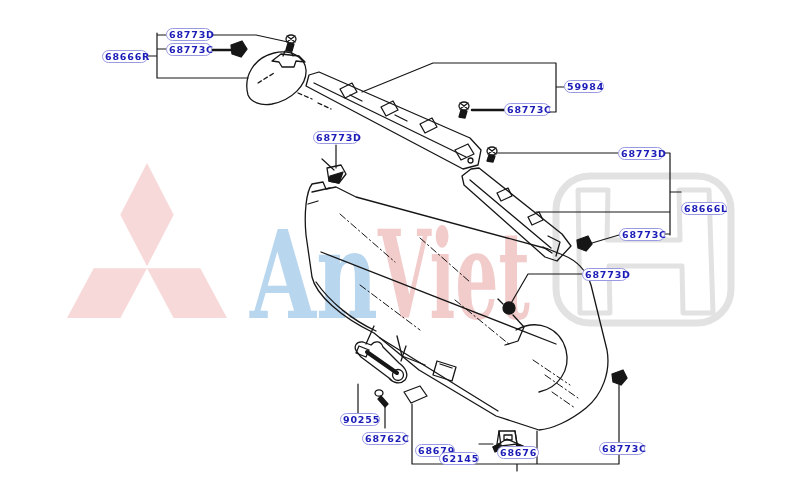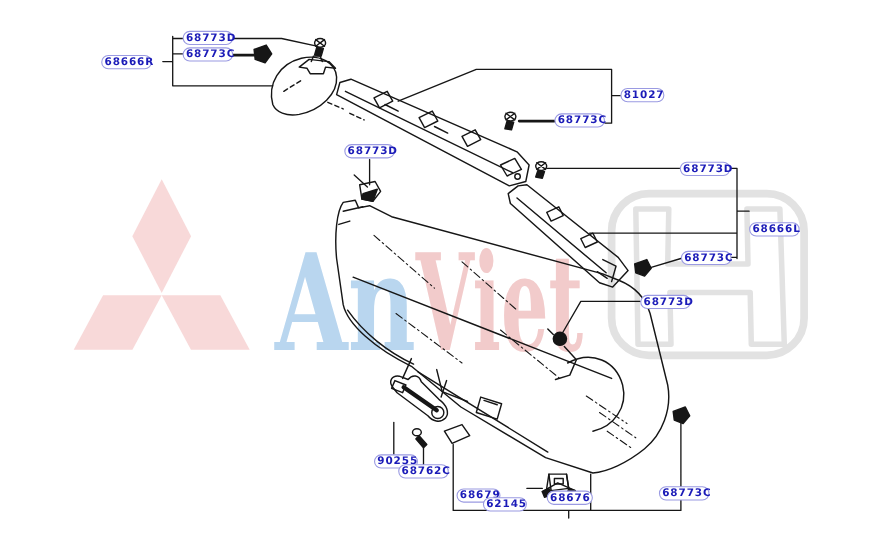--- a/index.html
+++ b/index.html
@@ -143,28 +143,28 @@
         <path d="M358,413 V384"></path>
         <path d="M385,428 V407"></path>
         <path d="M412,404 V464 H619 V385 M537,464 V431 M517,464 V471"></path>
         <path d="M479,444 H493"></path>
       </g>
     </g>
   </svg>
 
   <div class="pill" style="left:166px;top:28px;width:46px">68773D</div>
   <div class="pill" style="left:166px;top:43px;width:46px">68773C</div>
-  <div class="pill" style="left:92px;top:50px;width:46px">68666R</div>
-  <div class="pill" style="left:564px;top:80px;width:40px">81027</div>
+  <div class="pill" style="left:102px;top:50px;width:46px">68666R</div>
+  <div class="pill" style="left:564px;top:80px;width:40px">59984</div>
   <div class="pill" style="left:504px;top:103px;width:46px">68773C</div>
   <div class="pill" style="left:313px;top:131px;width:46px">68773D</div>
   <div class="pill" style="left:618px;top:147px;width:46px">68773D</div>
   <div class="pill" style="left:681px;top:202px;width:46px">68666L</div>
   <div class="pill" style="left:619px;top:228px;width:46px">68773C</div>
   <div class="pill" style="left:582px;top:268px;width:46px">68773D</div>
   <div class="pill" style="left:340px;top:413px;width:40px">90255</div>
-  <div class="pill" style="left:362px;top:422px;width:46px">68762C</div>
+  <div class="pill" style="left:362px;top:432px;width:46px">68762C</div>
   <div class="pill" style="left:415px;top:444px;width:40px">68679</div>
   <div class="pill" style="left:439px;top:452px;width:40px">62145</div>
   <div class="pill" style="left:497px;top:446px;width:42px">68676</div>
   <div class="pill" style="left:599px;top:442px;width:46px">68773C</div>
 
 </div>
 
 </body></html>

